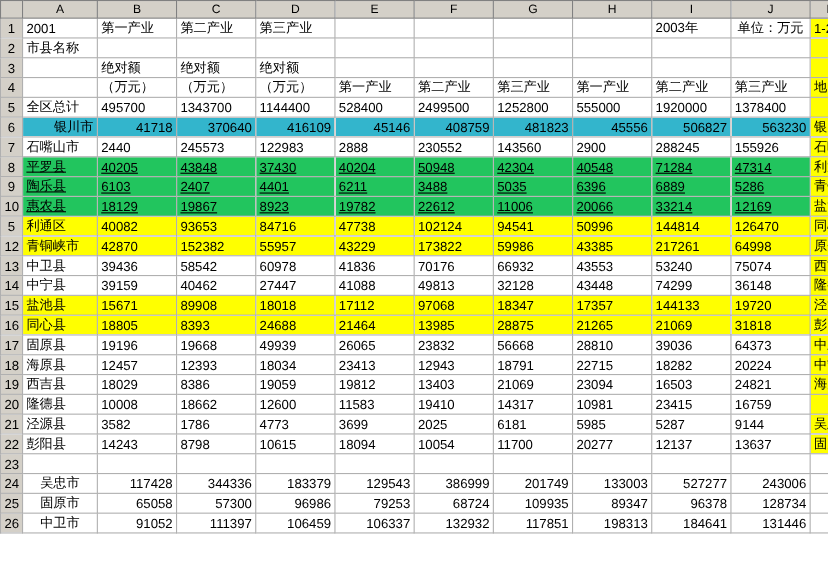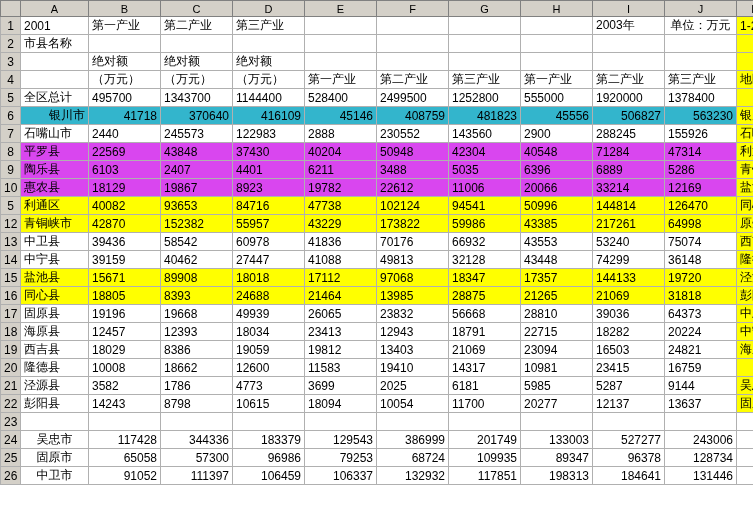--- a/index.html
+++ b/index.html
@@ -52,21 +52,21 @@
     width: 20px;
   }
   .num { text-align: left; }
   .ctr { text-align: center; margin-left: 14px; }
   .right { text-align: right; }
   .b { font-weight: bold; }
   
   .f-white { background: #ffffff; }
   .f-yellow { background: #ffff00; }
   .f-cyan { background: #33b5cc; text-align: right; }
-  .f-peach { background: #d946ef; }
+  .f-peach { background: #22c55e; text-decoration: underline; }
   .f-none { background: transparent; }
   .corner {
     background: #d4d0c8;
     border: 1px solid #808080;
     width: 20px;
   }
 </style>
 </head>
 <body>
 
@@ -195,21 +195,21 @@
           <td class="f-white num b">230552</td>
           <td class="f-white num b">143560</td>
           <td class="f-white num b">2900</td>
           <td class="f-white num b">288245</td>
           <td class="f-white num b">155926</td>
           <td class="f-yellow num b">石嘴</td>
         </tr>
         <tr>
           <td class="rowhead">8</td>
           <td class="f-peach num">平罗县</td>
-          <td class="f-peach num">22569</td>
+          <td class="f-peach num">40205</td>
           <td class="f-peach num">43848</td>
           <td class="f-peach num">37430</td>
           <td class="f-peach num">40204</td>
           <td class="f-peach num">50948</td>
           <td class="f-peach num">42304</td>
           <td class="f-peach num">40548</td>
           <td class="f-peach num">71284</td>
           <td class="f-peach num">47314</td>
           <td class="f-yellow num">利通</td>
         </tr>

